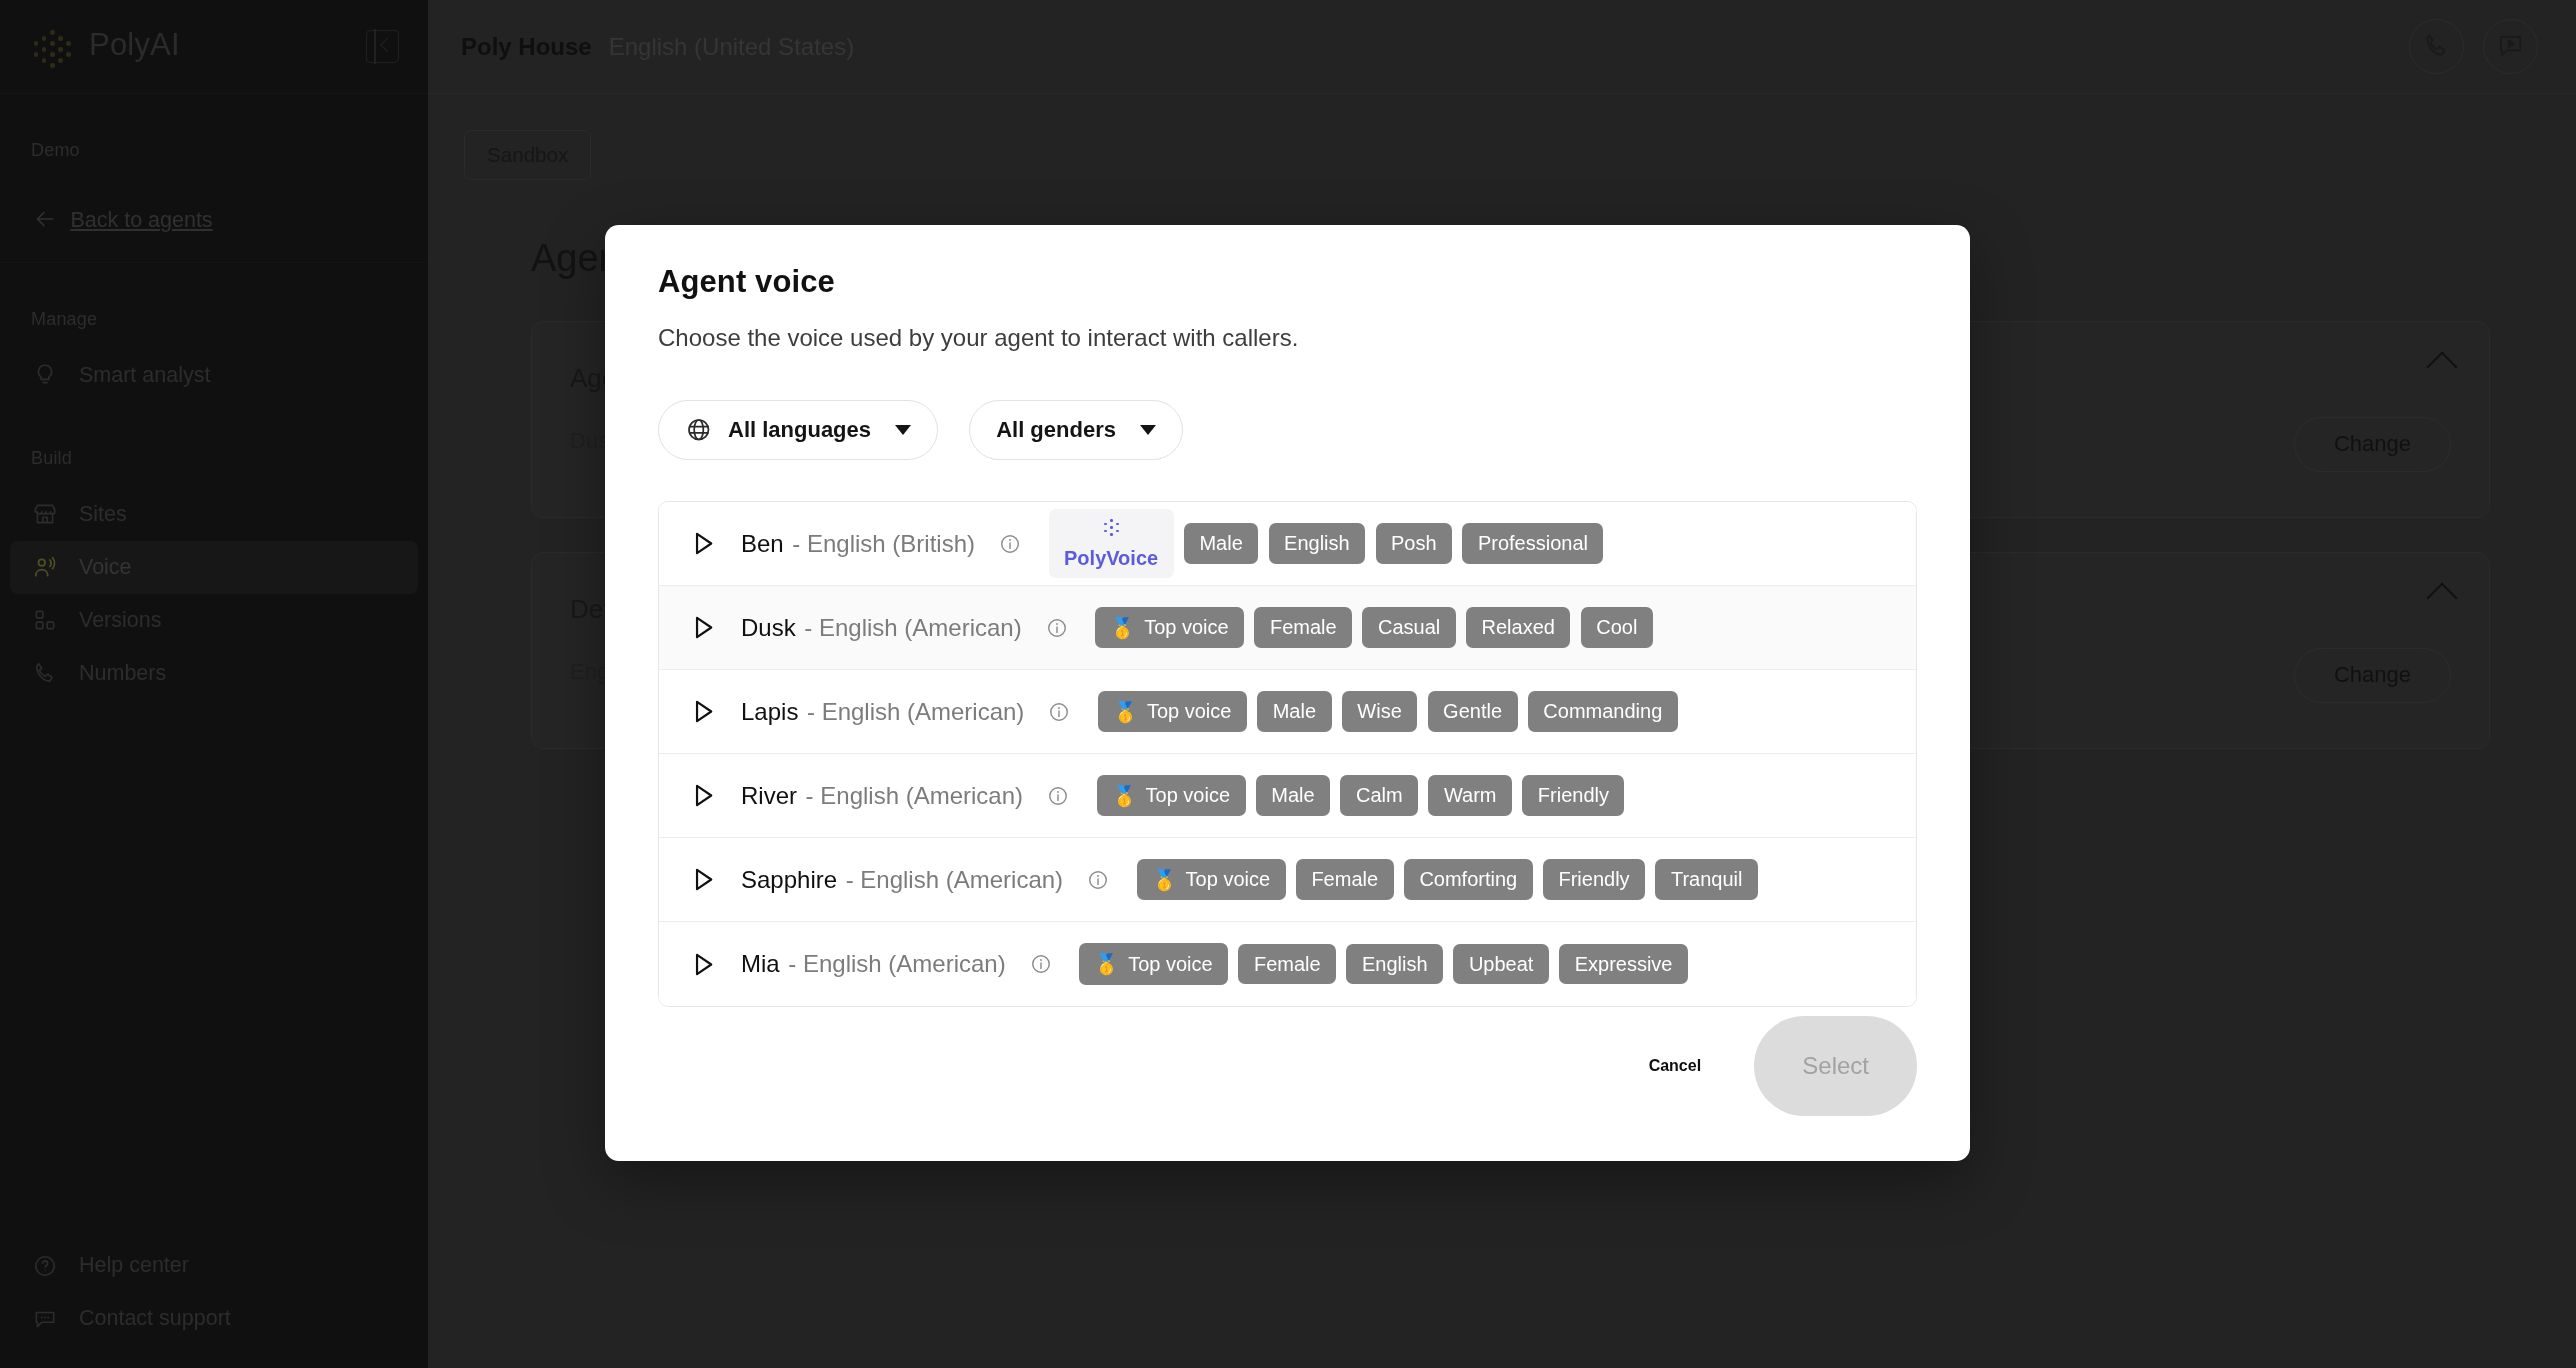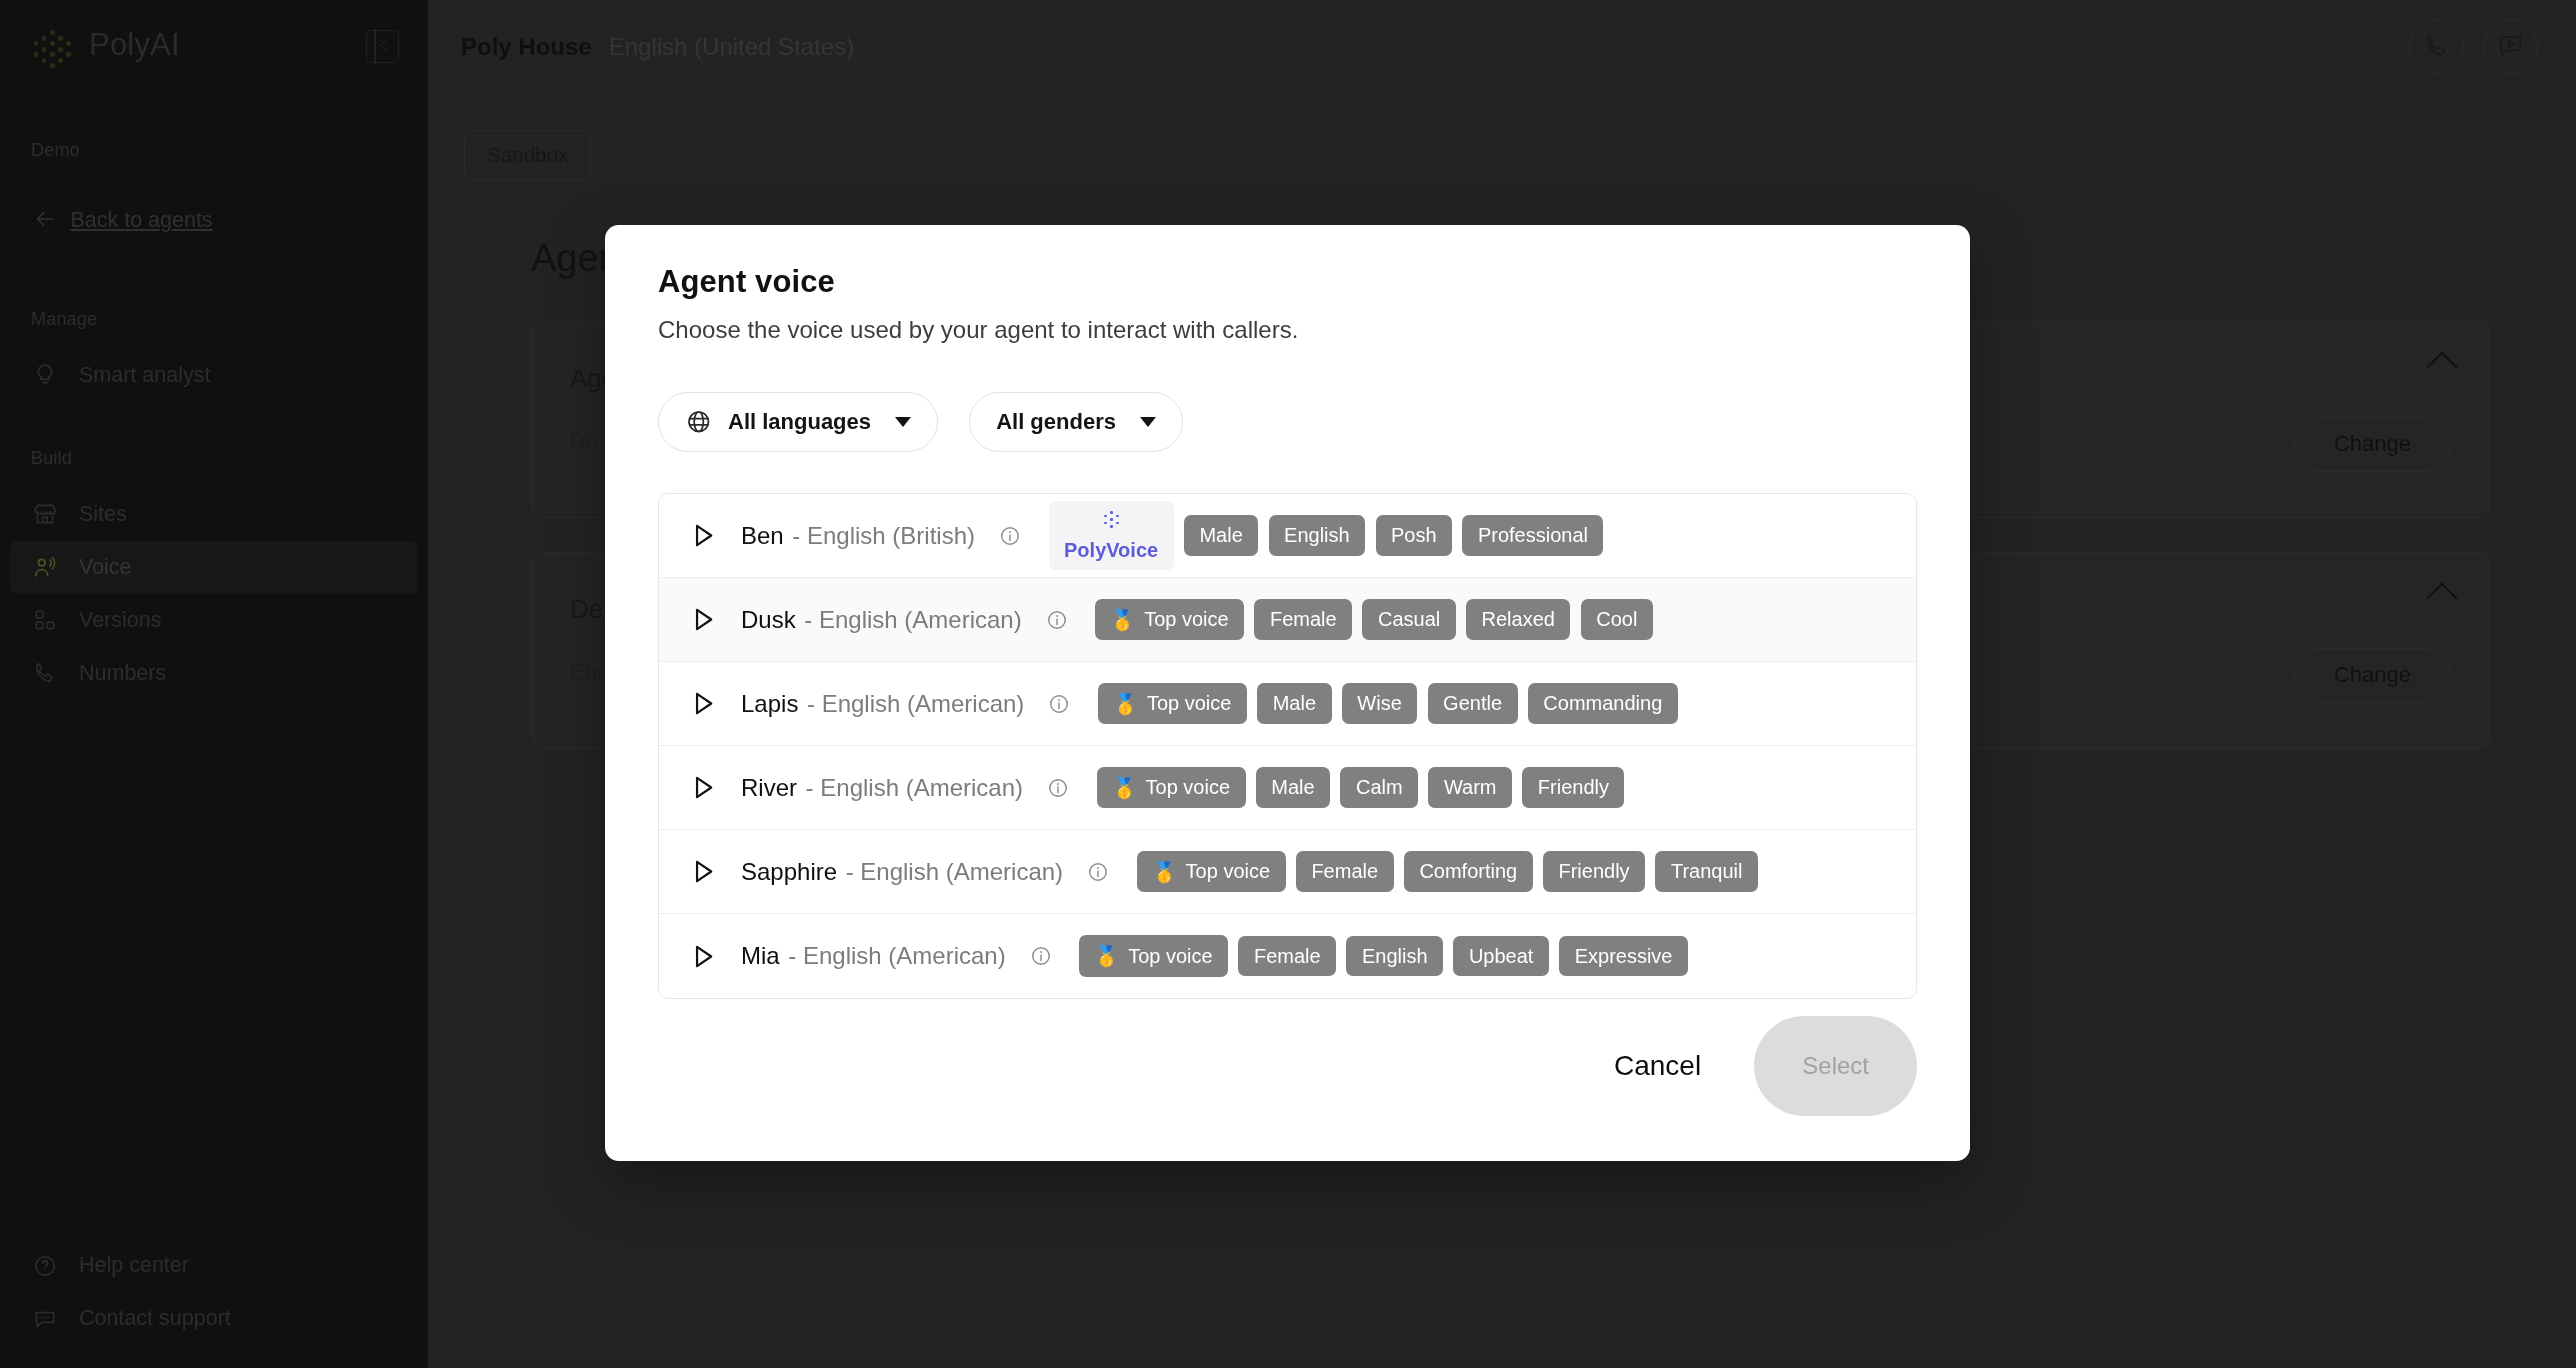--- a/index.html
+++ b/index.html
@@ -131,21 +131,21 @@
   }
   .modal {
     position: absolute; left: 605px; top: 225px;
     width: 1365px; height: 936px;
     background: #ffffff; border-radius: 13.7px;
     z-index: 6;
     padding: 39px 53px 0 53px;
     box-shadow: 0 20.6px 60px rgba(0,0,0,.35);
   }
   .modal-title { font-size: 31px; font-weight: bold; color: #111; letter-spacing: 0.1px; }
-  .modal-desc { font-size: 24px; color: #3d3d3d; margin-top: 16px; }
+  .modal-desc { font-size: 24px; color: #3d3d3d; margin-top: 24px; }
 
   .filters { display: flex; gap: 31px; margin-top: 48px; }
   .filter-pill {
     display: flex; align-items: center; gap: 15.5px;
     height: 60px; padding: 0 26px;
     border: 0.9px solid #e2e2e2; border-radius: 86px;
     font-size: 22px; font-weight: bold; color: #141414;
     background: #fff;
   }
   .filter-pill .globe svg { width: 27.5px; height: 27.5px; display:block; }
@@ -189,21 +189,21 @@
   .pv-dots i {
     position: absolute; width: 2.6px; height: 2.6px; border-radius: 50%;
     background: #5b5bdc;
   }
 
   .modal-footer {
     position: absolute; right: 53px; bottom: 45px;
     display: flex; align-items: center; gap: 48px;
   }
   .btn-cancel {
-    font-size: 28px; font-weight: normal; color: #0e0e0e;
+    font-size: 16px; font-weight: bold; color: #0e0e0e;
     background: none; border: none; padding: 8.6px 5.2px;
   }
   .btn-select {
     font-size: 24px; color: #a2a2a2;
     background: #dcdcdc; border: none;
     padding: 36px 48px; border-radius: 86px;
   }
 </style>
 </head>
 <body>

